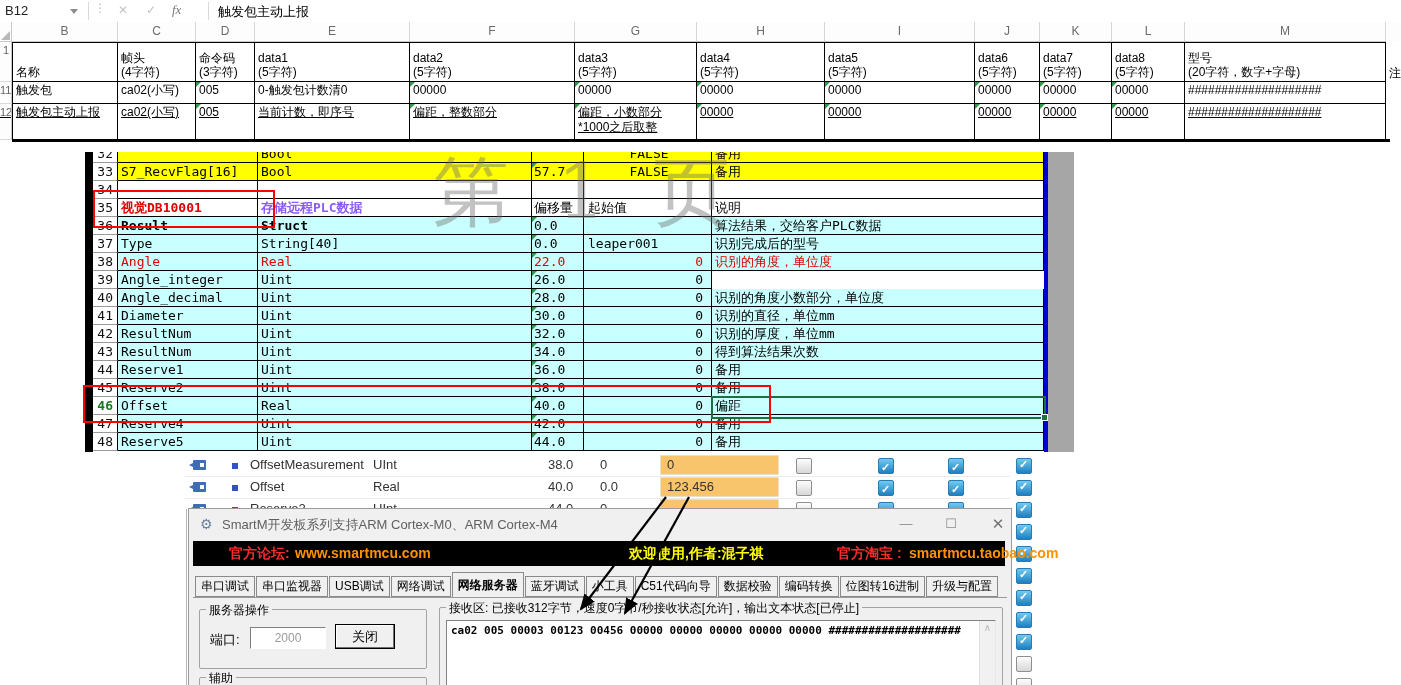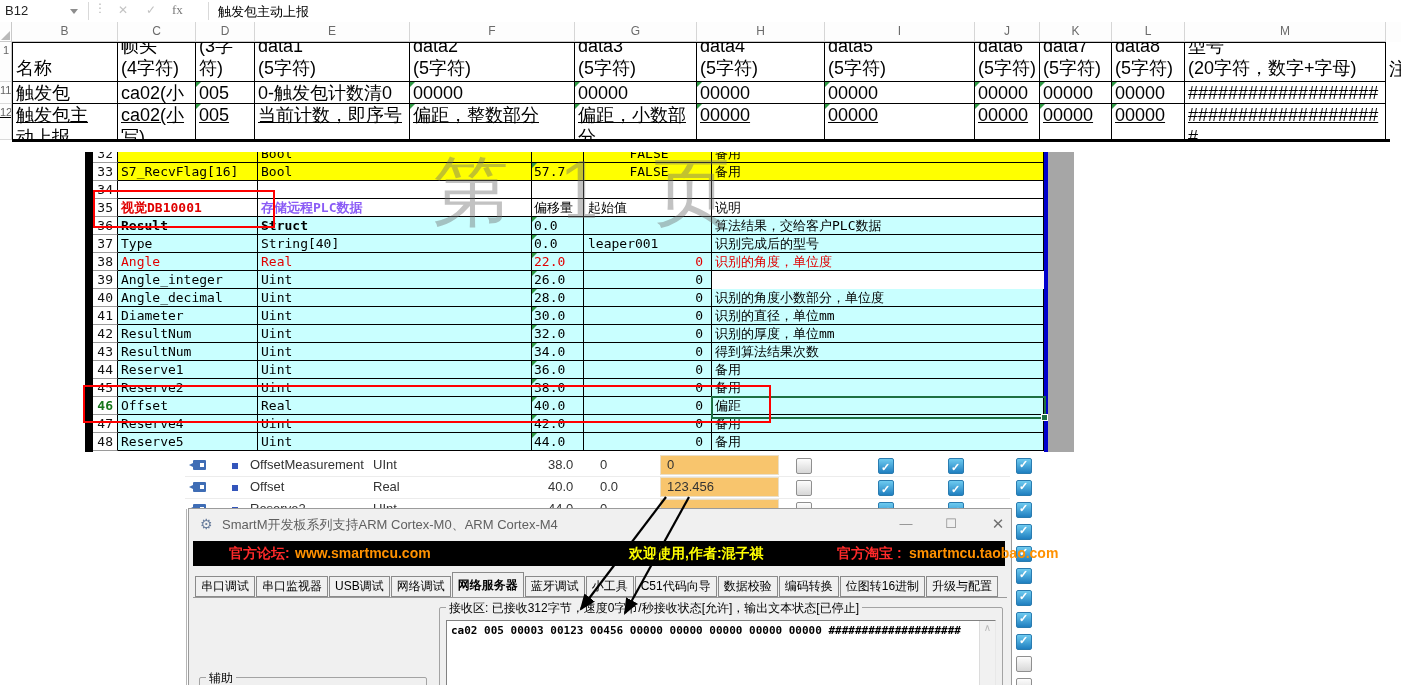--- a/index.html
+++ b/index.html
@@ -9,35 +9,35 @@
   
   #formula-bar{position:absolute;left:0;top:0;width:1401px;height:22px;background:#fff;
                border-bottom:1px solid #d9d9d9;font-size:13px;}
   #name-box{position:absolute;left:5px;top:3px;color:#222;}
   #name-dd{position:absolute;left:70px;top:9px;width:0;height:0;
            border-left:4px solid transparent;border-right:4px solid transparent;border-top:5px solid #8d8d8d;}
   .fb-sep{position:absolute;top:2px;width:1px;height:18px;background:#d9d9d9;}
   #fb-dots{position:absolute;left:94px;top:1px;color:#b7b7b7;font-size:12px;}
   #fb-x{position:absolute;left:118px;top:3px;color:#c3c3c3;font-size:12px;}
   #fb-check{position:absolute;left:146px;top:3px;color:#c3c3c3;font-size:12px;}
-  #fb-fx{position:absolute;left:172px;top:2px;color:#7a7a7a;
+  #fb-fx{position:absolute;left:172px;top:2px;color:#7a7a7a;font-style:italic;
          font-family:"Liberation Serif",serif;font-size:13px;}
   #fb-formula{position:absolute;left:218px;top:3px;color:#000;}
 
   
   #top-sheet{position:absolute;left:0;top:22px;width:1401px;}
   .tgrid{display:grid;grid-template-columns:12px 106px 78px 59px 155px 165px 122px 128px 150px 65px 72px 73px 201px 15px;}
   #col-letters{height:20px;background:#fdfdfd;}
   #col-letters .clh{border-right:1px solid #d6d6d6;border-bottom:1px solid #c9c9c9;
                     color:#6b6b6b;font-size:12px;text-align:center;line-height:19px;overflow:hidden;}
   #corner-cell{position:relative;border-right:1px solid #c9c9c9;border-bottom:1px solid #c9c9c9;}
   #corner-cell::after{content:'';position:absolute;right:1px;bottom:1px;
                       border-left:9px solid transparent;border-bottom:9px solid #b9b9b9;}
   .trow .tc{border-right:1px solid #000;border-bottom:1px solid #000;
-            font-size:18px;line-height:1.22;padding:1px 3px 1px 3px;overflow:hidden;
+            font-size:12px;line-height:1.22;padding:1px 3px 1px 3px;overflow:hidden;
             white-space:pre-line;word-break:break-all;position:relative;background:#fff;}
   .trow .tc:nth-child(2){border-left:1px solid #000;padding-right:16px;}
   .trow:first-child .tc{border-top:1px solid #000;display:flex;align-items:flex-end;}
   .trow .tnum{border:none;border-right:1px solid #c9c9c9;border-bottom:1px solid #dadada;
               background:#fdfdfd;color:#666;font-size:11px;text-align:right;padding:2px 2px 0 0;
               white-space:nowrap;display:block;}
   .trow:first-child .tnum{border-top:none;display:block;}
   .trow .tc:last-child{border:none;background:transparent;}
   .trow:first-child .tc:last-child{border-top:none;display:flex;align-items:flex-end;}
   .trow:nth-child(1){height:40px;}
@@ -525,20 +525,26 @@
   <div class="tab">数据校验</div>
 
   <div class="tab">编码转换</div>
 
   <div class="tab">位图转16进制</div>
 
   <div class="tab">升级与配置</div>
 </div>
     <div id="sm-content-line"></div>
 
+    <div id="grp-server" class="group">
+      <span class="glabel">服务器操作</span>
+      <span id="port-label">端口:</span>
+      <input id="port-input" readonly="" value="2000" style="">
+      <button id="close-btn">关闭</button>
+    </div>
 
     <div id="grp-aux" class="group">
       <span class="glabel">辅助</span>
     </div>
 
     <div id="grp-recv" class="group">
       <span class="glabel">接收区: 已接收312字节，速度0字节/秒接收状态[允许]，输出文本状态[已停止]</span>
       <div id="recv-area">
         <span id="recv-text">ca02 005 00003 00123 00456 00000 00000 00000 00000 00000 ####################</span>
         <div id="recv-scroll">

